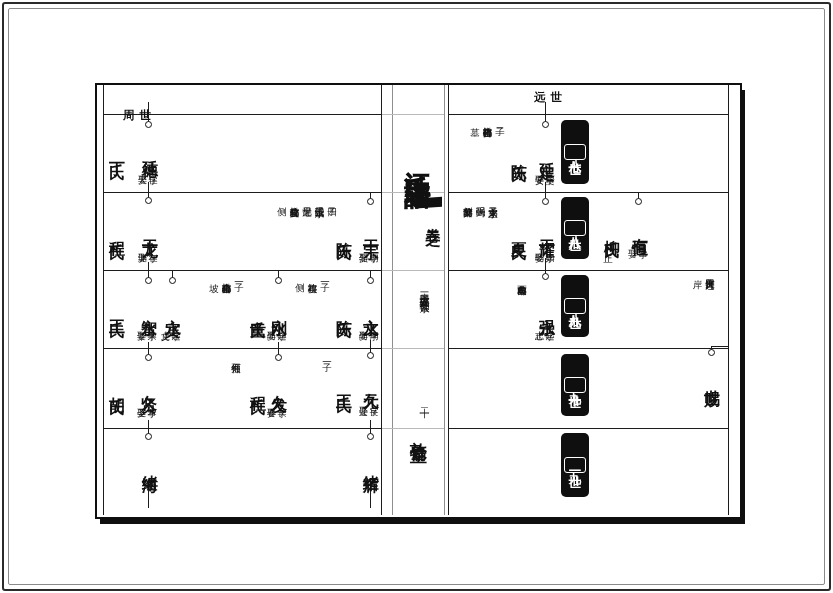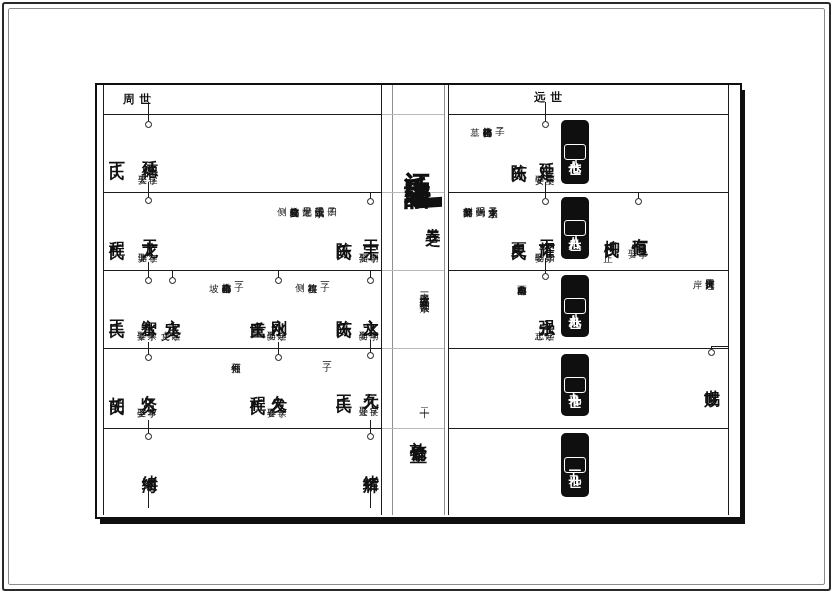--- a/index.html
+++ b/index.html
@@ -102,21 +102,21 @@
   <div class="node" style="left:275px;top:354px;"></div>
   <div class="node" style="left:367px;top:352px;"></div>
   <div class="node" style="left:145px;top:433px;"></div>
   <div class="node" style="left:367px;top:433px;"></div>
   <div class="node" style="left:542px;top:121px;"></div>
   <div class="node" style="left:542px;top:198px;"></div>
   <div class="node" style="left:542px;top:273px;"></div>
   <div class="node" style="left:635px;top:198px;"></div>
   <div class="node" style="left:708px;top:349px;"></div>
 
-  <div class="hdr" style="left:123px;top:92px;text-align:center;">周世</div>
+  <div class="hdr" style="left:123px;top:108px;text-align:center;">周世</div>
   <div class="hdr" style="left:534px;top:90px;">远世</div>
 
   <div class="name v" style="left:139px;top:126px;">延德</div>
   <div class="name v" style="left:106px;top:128px;">丁氏</div>
   <div class="tag v" style="left:136px;top:168px;">字住
 天娶</div>
 
   <div class="name v" style="left:139px;top:206px;">于龙</div>
   <div class="name v" style="left:106px;top:208px;">程氏</div>
   <div class="tag v" style="left:136px;top:246px;">字在

